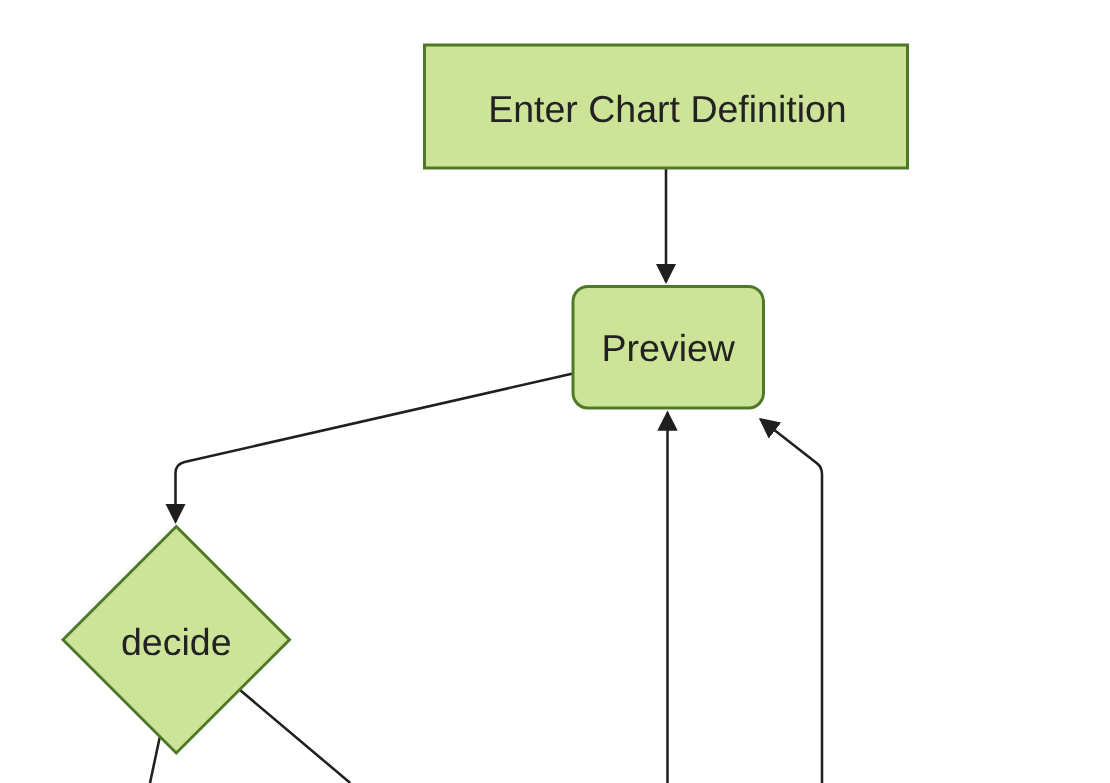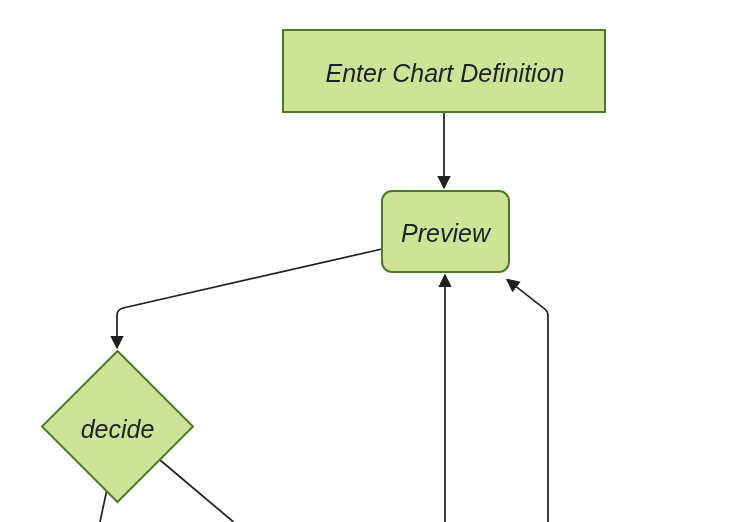--- a/index.html
+++ b/index.html
@@ -7,21 +7,20 @@
     padding: 0;
     background: #ffffff;
     font-family: "Liberation Sans", sans-serif;
   }
   .canvas {
     position: relative;
     width: 740px;
     height: 522px;
     background: #ffffff;
     overflow: hidden;
-    font-style: italic;
   }
   svg { display: block; }
   .edge {
     fill: none;
     stroke-width: 1.7px;
   }
   .node-shape {
     stroke-width: 2px;
   }
   .node-label {

